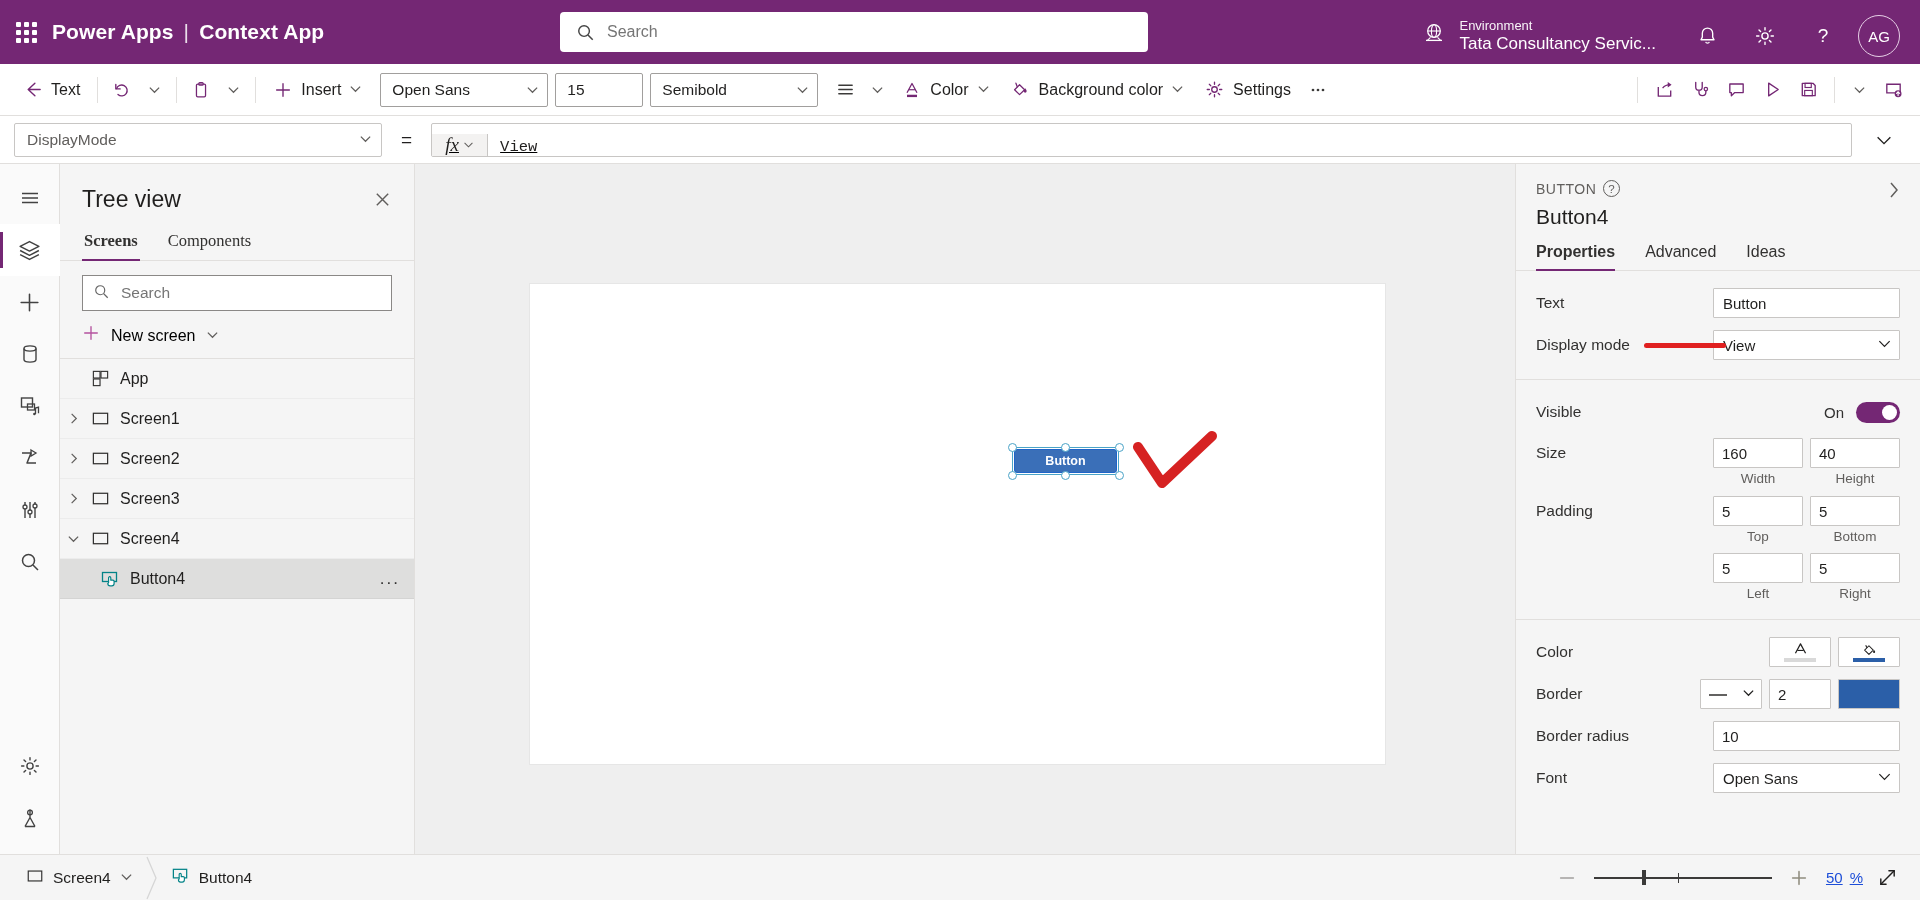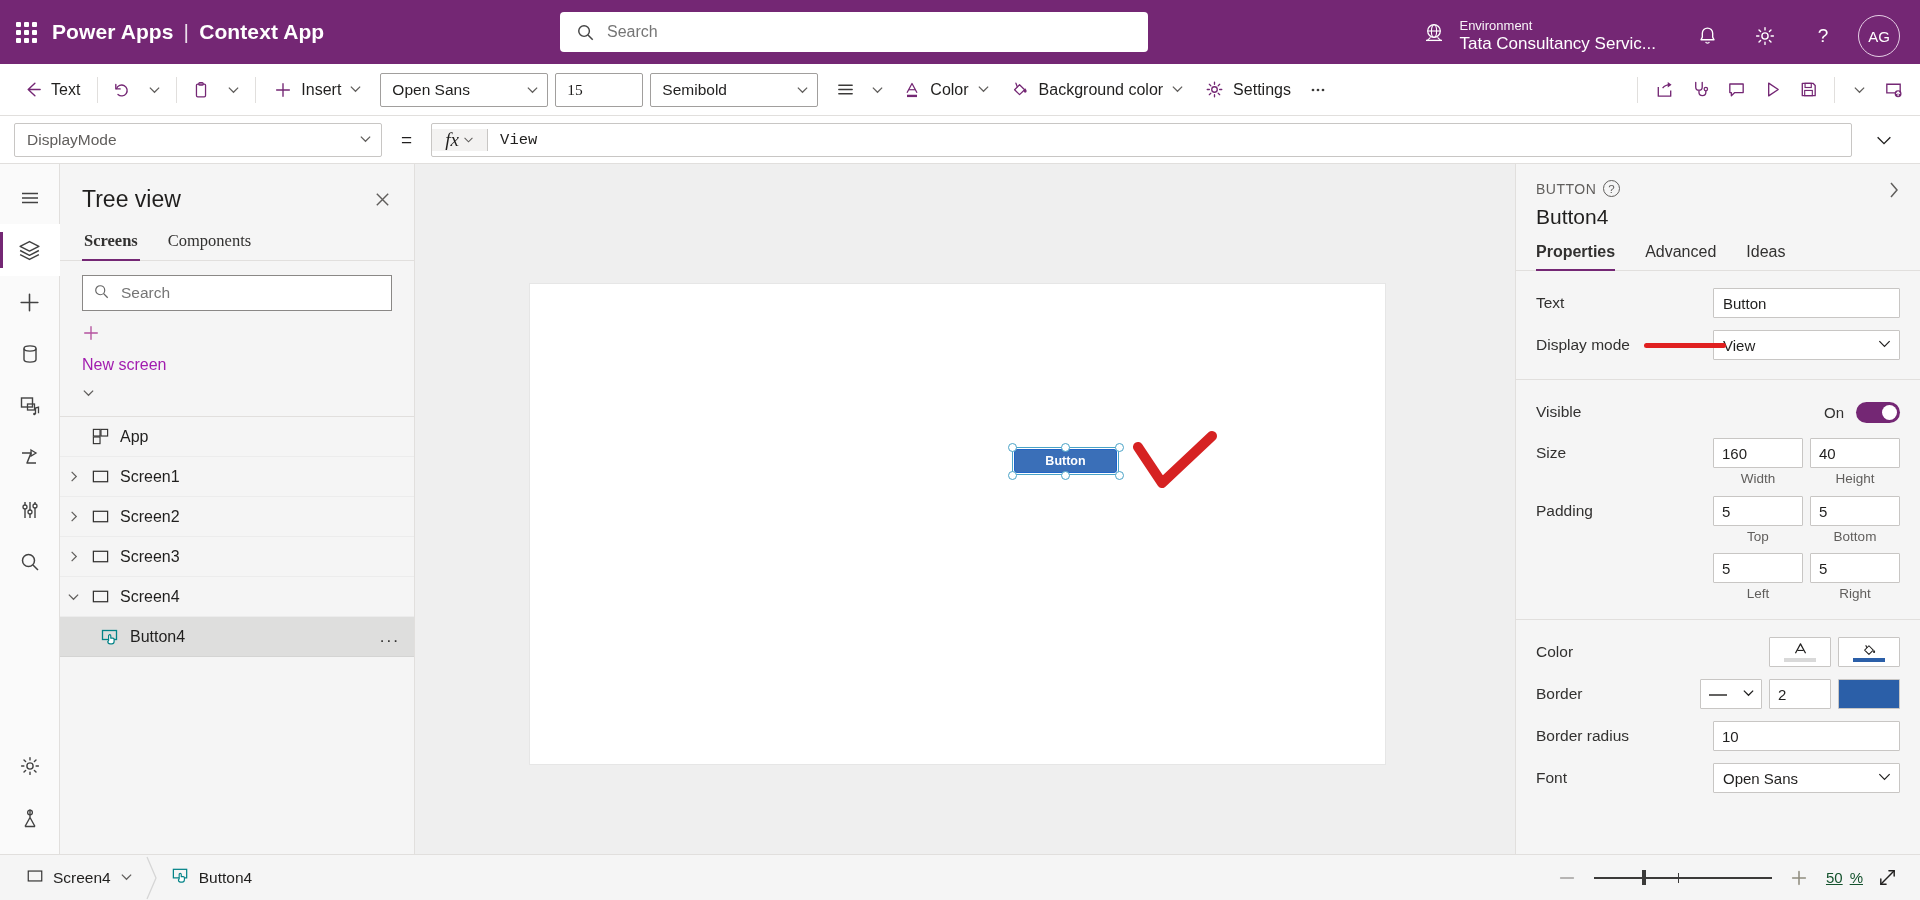--- a/index.html
+++ b/index.html
@@ -48,37 +48,37 @@
   .cmd .gl { color: #742774; display: flex; align-items: center; }
   .chev-btn { width: 30px; height: 38px; display: flex; align-items: center; justify-content: center; cursor: pointer; color: #605e5c; }
   .vdiv { width: 1px; height: 26px; background: #e1dfdd; margin: 0 7px; }
   .cb-select {
     height: 34px; border: 1px solid #a19f9d; border-radius: 2px; background: #fff;
     display: flex; align-items: center; justify-content: space-between; padding: 0 8px 0 11px;
     font-size: 15.5px; color: #201f1e; cursor: pointer; gap: 8px;
   }
   .cb-select .cv { color: #605e5c; display:flex; }
   .font-name { width: 168px; }
-  .font-size { width: 88px; padding-right: 27px; font-family: Liberation Serif, serif; }
+  .font-size { width: 88px; padding-right: 27px; }
   .font-weight { width: 168px; }
   .iconbtn { width: 34px; height: 34px; display: flex; align-items: center; justify-content: center; cursor: pointer; color: #742774; border-radius: 3px; }
   .cmd-right { position: absolute; right: 10px; display: flex; align-items: center; gap: 2px; }
 
   
   .formulabar {
     height: 48px; flex: 0 0 48px; background: #fff; border-bottom: 1px solid #e1dfdd;
     display: flex; align-items: center; padding: 0 14px; gap: 10px; position: relative;
   }
   .prop-select {
     width: 368px; height: 34px; border: 1px solid #c8c6c4; background: #fff; border-radius: 2px;
     display: flex; align-items: center; justify-content: space-between; padding: 0 9px 0 12px;
     font-size: 15.5px; color: #605e5c; cursor: pointer;
   }
   .eq { font-size: 19px; color: #201f1e; padding: 0 9px; }
-  .fx-wrap { flex: 1; height: 34px; display: flex; align-items: center; border: 1px solid #c8c6c4; background:#fff; border-radius:2px; }
+  .fx-wrap { flex: 1; height: 34px; display: flex; align-items: flex-end; border: 1px solid #c8c6c4; background:#fff; border-radius:2px;text-decoration:underline; }
   .fx-btn { width: 56px; display: flex; align-items: center; justify-content: center; gap: 4px; background: #f3f2f1; border-right: 1px solid #c8c6c4; cursor: pointer; }
   .fx-btn .fxl { font-style: italic; font-family: "Liberation Serif", serif; font-size: 19px; color: #201f1e; }
   .fx-input {
     flex: 1; border: 0; outline: none; padding: 0 12px; font-size: 15.5px;
     font-family: "Liberation Mono", monospace; color: #201f1e; background: transparent;
   }
   .fb-expand { width: 44px; display: flex; align-items: center; justify-content: center; cursor: pointer; color: #201f1e; }
 
   
   .body { flex: 1; display: flex; min-height: 0; position: relative; }
@@ -100,21 +100,21 @@
   .tree-close { cursor: pointer; color: #605e5c; display:flex; }
   .tabs { display: flex; gap: 26px; padding: 0 22px; border-bottom: 1px solid #e1dfdd; font-family: Liberation Serif, serif; }
   .tab { font-size: 16.5px; color: #323130; padding: 8px 2px 9px; cursor: pointer; position: relative; }
   .tab.active { font-weight: bold; }
   .tab.active::after { content:""; position: absolute; left: 0; right: 0; bottom: -1px; height: 2.5px; background: #742774; }
   .tsearch {
     margin: 14px 22px 0 22px; height: 36px; border: 1px solid #8a8886; background: #fff;
     display: flex; align-items: center; gap: 11px; padding: 0 10px;
   }
   .tsearch input { border: 0; outline: none; font-size: 15.5px; width: 100%; color: #201f1e; font-family: "Liberation Sans", sans-serif; background: transparent; }
-  .newscreen { display: flex; align-items: flex-start; gap: 11px; padding: 13px 22px 13px 22px; cursor: pointer; font-size: 16px; color: #a21caf; flex-direction: column; }
+  .newscreen { display: flex; align-items: flex-end; gap: 11px; padding: 13px 22px 13px 22px; cursor: pointer; font-size: 16px; color: #000000; }
   .newscreen .plus { color: #b4529e; font-size: 21px; line-height: 1; }
   .tree-list { flex: 1; overflow: hidden; border-top: 1px solid #e1dfdd; }
   .trow {
     display: flex; align-items: center; height: 40px; padding-right: 14px; cursor: pointer;
     font-size: 16px; color: #201f1e; border-bottom: 1px solid #ececec; position: relative;
   }
   .trow.sel { background: #dededd; border-bottom-color: #d4d4d3; }
   .trow .caret { width: 26px; display: flex; align-items: center; justify-content: center; color: #605e5c; }
   .trow .ico { width: 28px; display: flex; align-items: center; justify-content: center; }
   .trow .tlabel { margin-left: 6px; }
@@ -183,21 +183,21 @@
     display: flex; align-items: center; padding-left: 14px; position: relative;
   }
   .crumb { display: flex; align-items: center; gap: 9px; font-size: 15.5px; color: #201f1e; cursor: pointer; padding: 0 12px; height: 46px; }
   .crumb-sep { color: #c8c6c4; display: flex; align-items: center; }
   .zoomarea { position: absolute; right: 22px; display: flex; align-items: center; gap: 14px; }
   .zbtn { width: 26px; height: 26px; display: flex; align-items: center; justify-content: center; cursor: pointer; color: #605e5c; font-size: 21px; }
   .slider { width: 178px; height: 18px; position: relative; cursor: pointer; display: flex; align-items: center; }
   .slider .track { position: absolute; left: 0; right: 0; height: 2px; background: #3b3a39; }
   .slider .thumb { position: absolute; left: 48px; width: 4px; height: 15px; background: #3b3a39; }
   .slider .tick { position: absolute; left: 84px; width: 1.5px; height: 10px; background: #3b3a39; }
-  .zval { font-size: 15px; color: #14532d; display: flex; gap: 7px; text-decoration: underline; }
+  .zval { font-size: 15px; color: #1d4ed8; display: flex; gap: 7px; text-decoration: underline; }
   .fitbtn { cursor: pointer; color: #201f1e; display: flex; }
 </style>
 </head>
 <body>
 
 <div class="app">
 
   <div class="header">
     <div class="waffle">
       <div class="dots">

